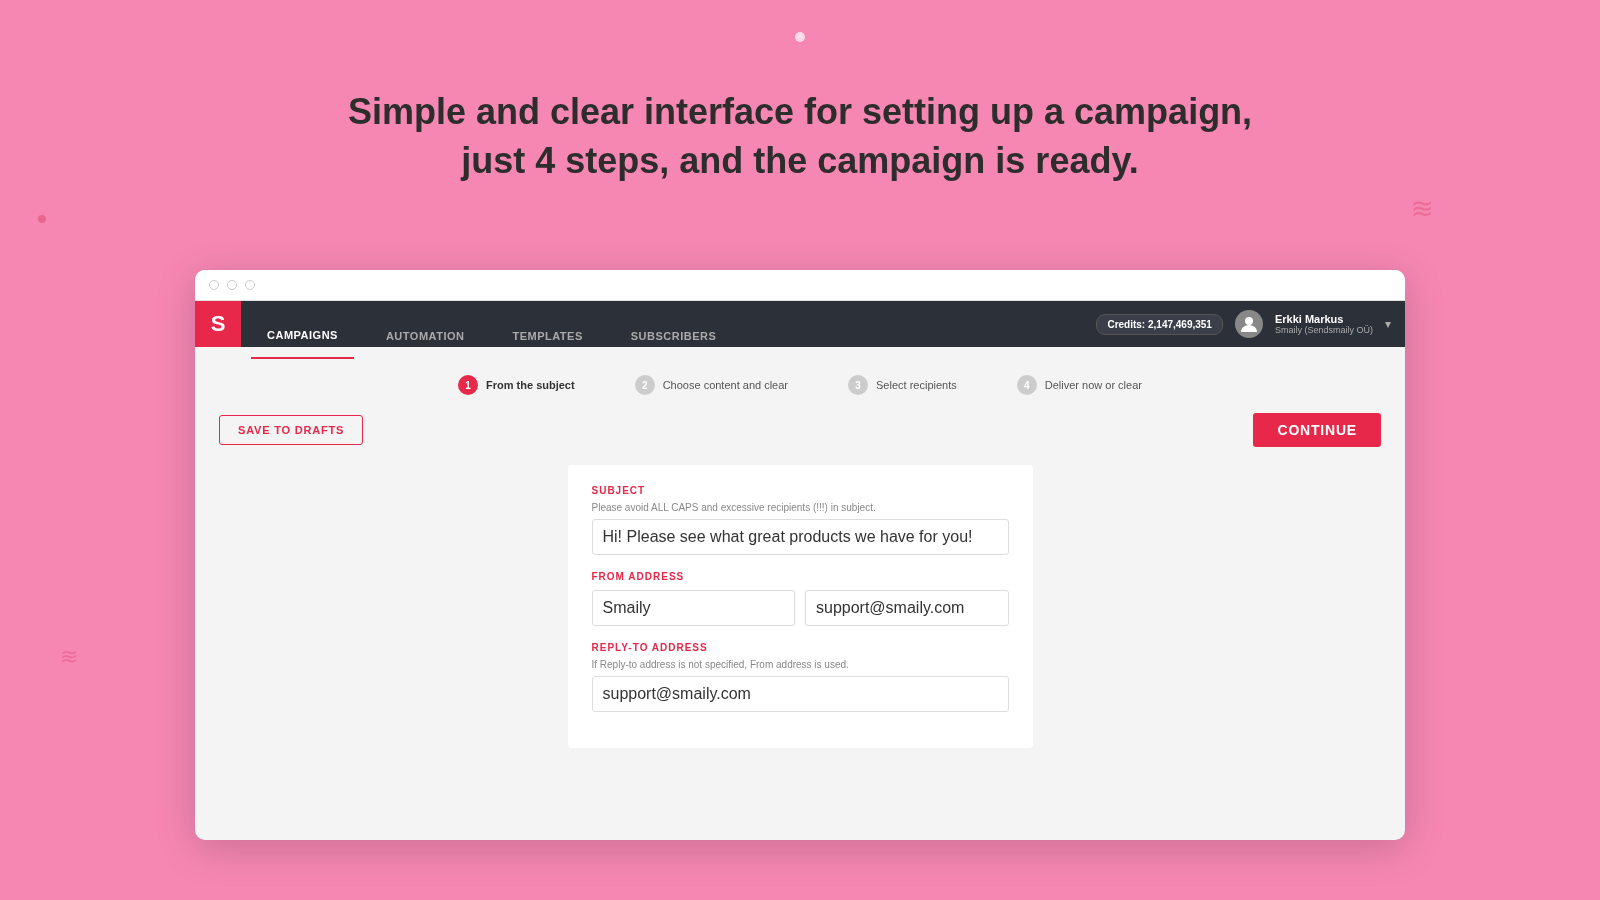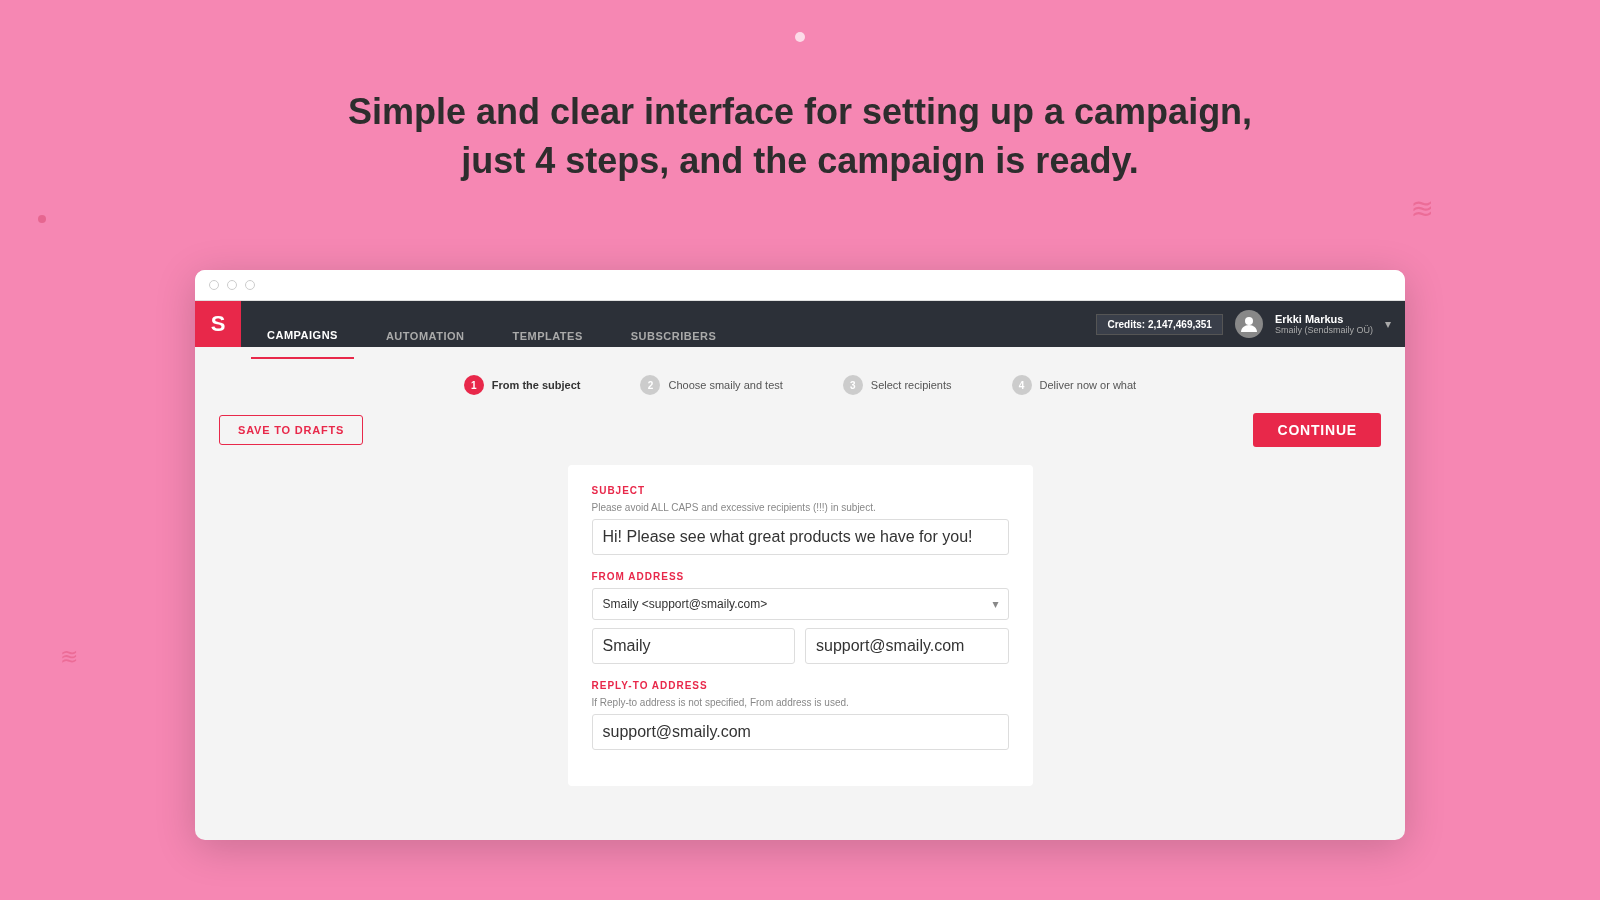--- a/index.html
+++ b/index.html
@@ -162,21 +162,21 @@
       margin-left: auto;
       display: flex;
       align-items: center;
       gap: 12px;
       padding-right: 14px;
     }
 
     .credits-badge {
       background: #3a3f4a;
       border: 1px solid #555;
-      border-radius: 0;
+      border-radius: 9px;
       padding: 4px 10px;
       color: #ccc;
       font-size: 10px;
     }
 
     .credits-badge span {
       color: #fff;
       font-weight: 700;
     }
 
@@ -431,52 +431,47 @@
 
   <div class="content-area">
 
     <div class="steps-bar">
       <div class="step">
         <div class="step-circle active">1</div>
         <span class="step-label active">From the subject</span>
       </div>
       <div class="step">
         <div class="step-circle inactive">2</div>
-        <span class="step-label">Choose smaily and test</span>
+        <span class="step-label">Choose content and clear</span>
       </div>
       <div class="step">
         <div class="step-circle inactive">3</div>
         <span class="step-label">Select recipients</span>
       </div>
       <div class="step">
         <div class="step-circle inactive">4</div>
-        <span class="step-label">Deliver now or what</span>
+        <span class="step-label">Deliver now or clear</span>
       </div>
     </div>
 
     <div class="buttons-row">
       <button class="btn-save-drafts">SAVE TO DRAFTS</button>
       <button class="btn-continue">CONTINUE</button>
     </div>
 
     <div class="form-card">
 
       <div class="form-group">
         <div class="form-section-label">SUBJECT</div>
         <div class="form-hint">Please avoid ALL CAPS and excessive recipients (!!!) in subject.</div>
         <input class="form-input" type="text" value="Hi! Please see what great products we have for you!" placeholder="Enter subject" style="">
       </div>
 
       <div class="form-group">
         <div class="form-section-label">FROM ADDRESS</div>
-        <div class="select-wrapper">
-          <select class="form-select">
-            <option>Smaily &lt;support@smaily.com&gt;</option>
-          </select>
-        </div>
         <div style="margin-top:8px;">
           <div class="form-row">
             <input class="form-input" type="text" value="Smaily" placeholder="Name" style="">
             <input class="form-input" type="text" value="support@smaily.com" placeholder="Email" style="">
           </div>
         </div>
       </div>
 
       <div class="form-group">
         <div class="form-section-label">REPLY-TO ADDRESS</div>

